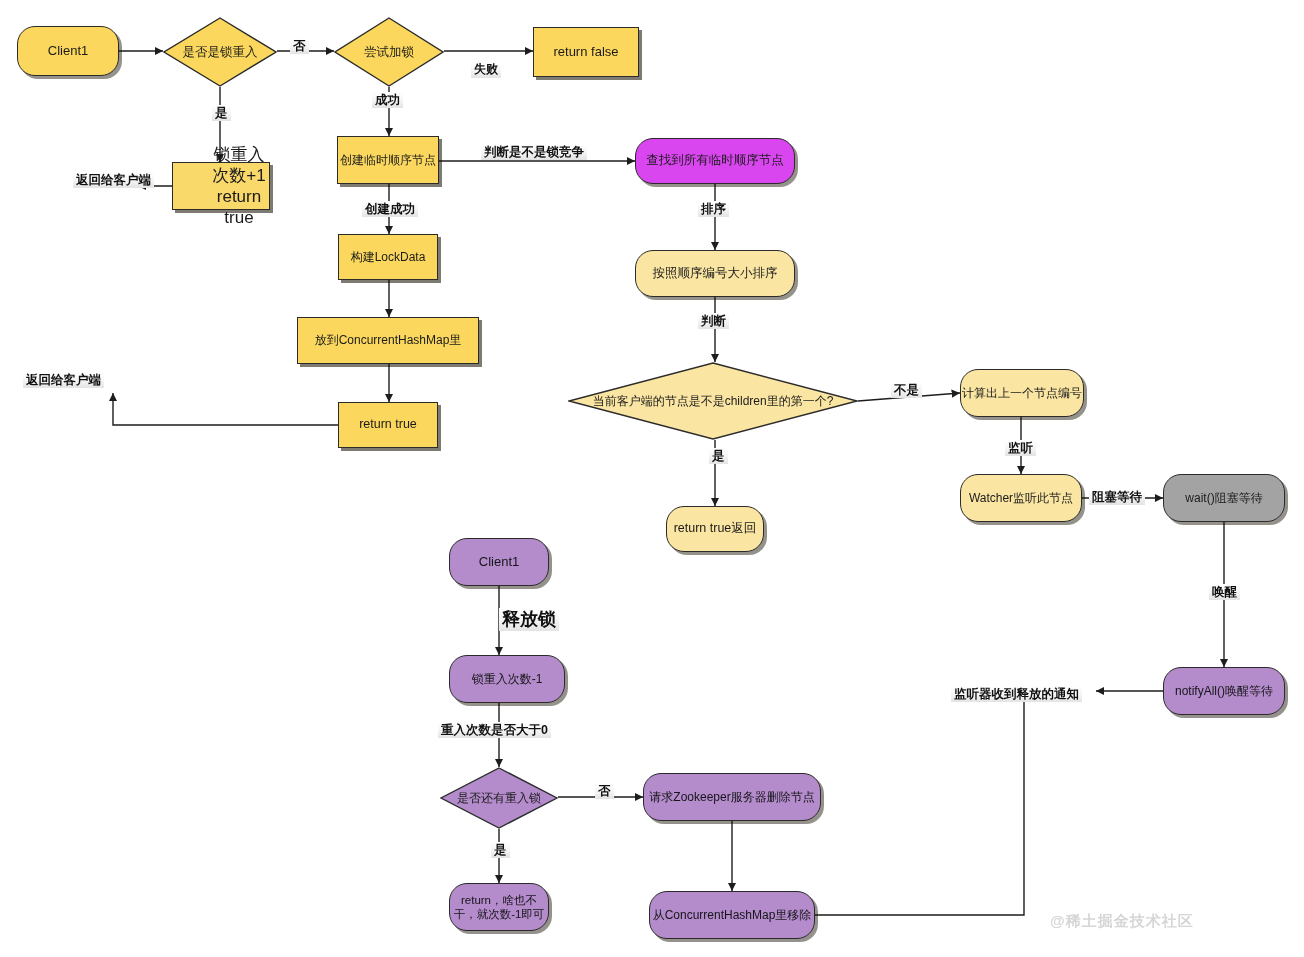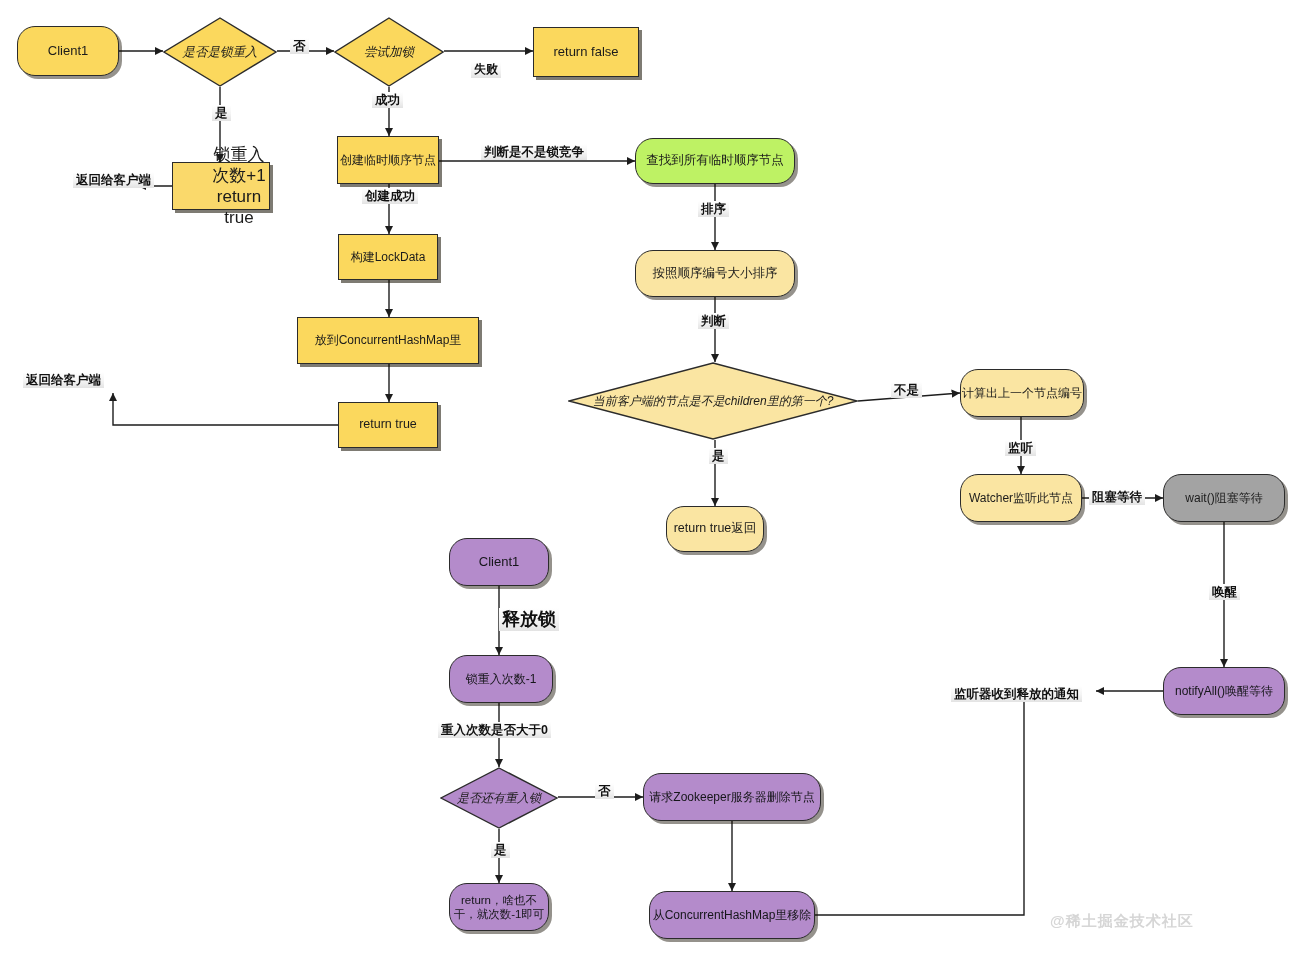--- a/index.html
+++ b/index.html
@@ -42,21 +42,20 @@
   }
   .yellow-strong{background:#FBD85D;}
   .yellow-soft{background:#FAE5A2;}
   .yellow-mid{background:#FAD96B;}
   .purple{background:#B48BCB;color:#16161a;}
 
   
   .diamond{
     position:absolute;
     z-index:3;
-    font-style:italic;
   }
   .diamond .dshape{
     position:absolute;inset:0;
   }
   .diamond .dlabel{
     position:absolute;inset:0;
     display:flex;align-items:center;justify-content:center;
     text-align:center;color:#1b1b1b;
     pointer-events:none;
   }
@@ -137,54 +136,54 @@
         </svg>
         <div class="dlabel" style="font-size: 12.5px;">尝试加锁</div>
       </div>
       <div class="node rect yellow-strong" style="left: 533px; top: 27px; width: 106px; height: 50px; font-size: 13px; background: rgb(251, 216, 93);">return false</div>
       <div class="node rect yellow-mid" style="left: 172px; top: 162px; width: 98px; height: 48px; font-size: 17px; background: rgb(250, 217, 107); padding-left: 36px;">锁重入次数+1
 return true</div>
       <div class="node rect yellow-strong" style="left: 337px; top: 136px; width: 102px; height: 48px; font-size: 12px; background: rgb(251, 216, 93);">创建临时顺序节点</div>
       <div class="node rect yellow-strong" style="left: 338px; top: 234px; width: 100px; height: 46px; font-size: 12px; background: rgb(251, 216, 93);">构建LockData</div>
       <div class="node rect yellow-strong" style="left: 297px; top: 317px; width: 182px; height: 47px; font-size: 12px; background: rgb(251, 216, 93);">放到ConcurrentHashMap里</div>
       <div class="node rect yellow-strong" style="left: 338px; top: 402px; width: 100px; height: 46px; font-size: 12.5px; background: rgb(251, 216, 93);">return true</div>
-      <div class="node round yellow-soft" style="left: 635px; top: 138px; width: 160px; height: 46px; font-size: 12.5px; background: #bef264;">查找到所有临时顺序节点</div>
+      <div class="node round yellow-soft" style="left: 635px; top: 138px; width: 160px; height: 46px; font-size: 12.5px; background: #d946ef;">查找到所有临时顺序节点</div>
       <div class="node round yellow-soft" style="left: 635px; top: 250px; width: 160px; height: 47px; font-size: 12.5px; background: rgb(250, 229, 162);">按照顺序编号大小排序</div>
       <div class="diamond" style="left: 568px; top: 362px; width: 290px; height: 78px;">
         <svg class="dshape" viewBox="0 0 290 78" preserveAspectRatio="none">
           <polygon points="145,1 289,39 145,77 1,39" fill="#FAE5A2" stroke="#2b2b2b" stroke-width="1.4"></polygon>
         </svg>
         <div class="dlabel" style="font-size: 12px;">当前客户端的节点是不是children里的第一个?</div>
       </div>
       <div class="node round yellow-soft" style="left: 666px; top: 506px; width: 98px; height: 46px; font-size: 12.5px; background: rgb(250, 229, 162);">return true返回</div>
       <div class="node round yellow-soft" style="left: 960px; top: 369px; width: 124px; height: 48px; font-size: 12px; background: rgb(250, 229, 162);">计算出上一个节点编号</div>
       <div class="node round yellow-soft" style="left: 960px; top: 474px; width: 122px; height: 48px; font-size: 12px; background: rgb(250, 229, 162);">Watcher监听此节点</div>
       <div class="node round yellow-soft" style="left: 1163px; top: 474px; width: 122px; height: 48px; font-size: 12px; background: #a3a3a3;">wait()阻塞等待</div>
       <div class="node round purple" style="left: 1163px; top: 667px; width: 122px; height: 48px; font-size: 12px; background: rgb(180, 139, 203);">notifyAll()唤醒等待</div>
       <div class="node round purple" style="left: 449px; top: 538px; width: 100px; height: 48px; font-size: 13px; background: rgb(180, 139, 203);">Client1</div>
-      <div class="node round purple" style="left: 449px; top: 655px; width: 104px; height: 48px; font-size: 12px; background: rgb(180, 139, 203);">锁重入次数-1</div>
+      <div class="node round purple" style="left: 449px; top: 655px; width: 116px; height: 48px; font-size: 12px; background: rgb(180, 139, 203);">锁重入次数-1</div>
       <div class="diamond" style="left: 440px; top: 767px; width: 118px; height: 62px;">
         <svg class="dshape" viewBox="0 0 118 62" preserveAspectRatio="none">
           <polygon points="59,1 117,31 59,61 1,31" fill="#B48BCB" stroke="#2b2b2b" stroke-width="1.4"></polygon>
         </svg>
         <div class="dlabel" style="font-size: 12px;">是否还有重入锁</div>
       </div>
       <div class="node round purple" style="left: 449px; top: 883px; width: 100px; height: 48px; font-size: 11.5px; background: rgb(180, 139, 203);">return，啥也不
 干，就次数-1即可</div>
       <div class="node round purple" style="left: 643px; top: 773px; width: 178px; height: 48px; font-size: 12px; background: rgb(180, 139, 203);">请求Zookeeper服务器删除节点</div>
       <div class="node round purple" style="left: 649px; top: 891px; width: 166px; height: 48px; font-size: 12px; background: rgb(180, 139, 203);">从ConcurrentHashMap里移除</div>
     </div>
 
   <div id="label-layer">
       <div class="elabel" style="left: 290px; top: 38px; font-size: 12.5px;">否</div>
       <div class="elabel" style="left: 212px; top: 105px; font-size: 12.5px;">是</div>
       <div class="elabel" style="left: 471px; top: 42px; font-size: 12px; margin-top: 20px;">失败</div>
       <div class="elabel" style="left: 372px; top: 92px; font-size: 12.5px;">成功</div>
       <div class="elabel" style="left: 73px; top: 172px; font-size: 12.5px;">返回给客户端</div>
-      <div class="elabel" style="left: 362px; top: 188px; font-size: 12.5px;">创建成功</div>
+      <div class="elabel" style="left: 362px; top: 201px; font-size: 12.5px;">创建成功</div>
       <div class="elabel" style="left: 481px; top: 144px; font-size: 12.5px;">判断是不是锁竞争</div>
       <div class="elabel" style="left: 698px; top: 201px; font-size: 12.5px;">排序</div>
       <div class="elabel" style="left: 698px; top: 313px; font-size: 12.5px;">判断</div>
       <div class="elabel" style="left: 23px; top: 372px; font-size: 12.5px;">返回给客户端</div>
       <div class="elabel" style="left: 891px; top: 382px; font-size: 12.5px;">不是</div>
       <div class="elabel" style="left: 709px; top: 448px; font-size: 12.5px;">是</div>
       <div class="elabel" style="left: 1005px; top: 440px; font-size: 12.5px;">监听</div>
       <div class="elabel" style="left: 1089px; top: 489px; font-size: 12.5px;">阻塞等待</div>
       <div class="elabel" style="left: 1209px; top: 584px; font-size: 12.5px;">唤醒</div>
       <div class="elabel" style="left: 951px; top: 686px; font-size: 12.5px;">监听器收到释放的通知</div>

